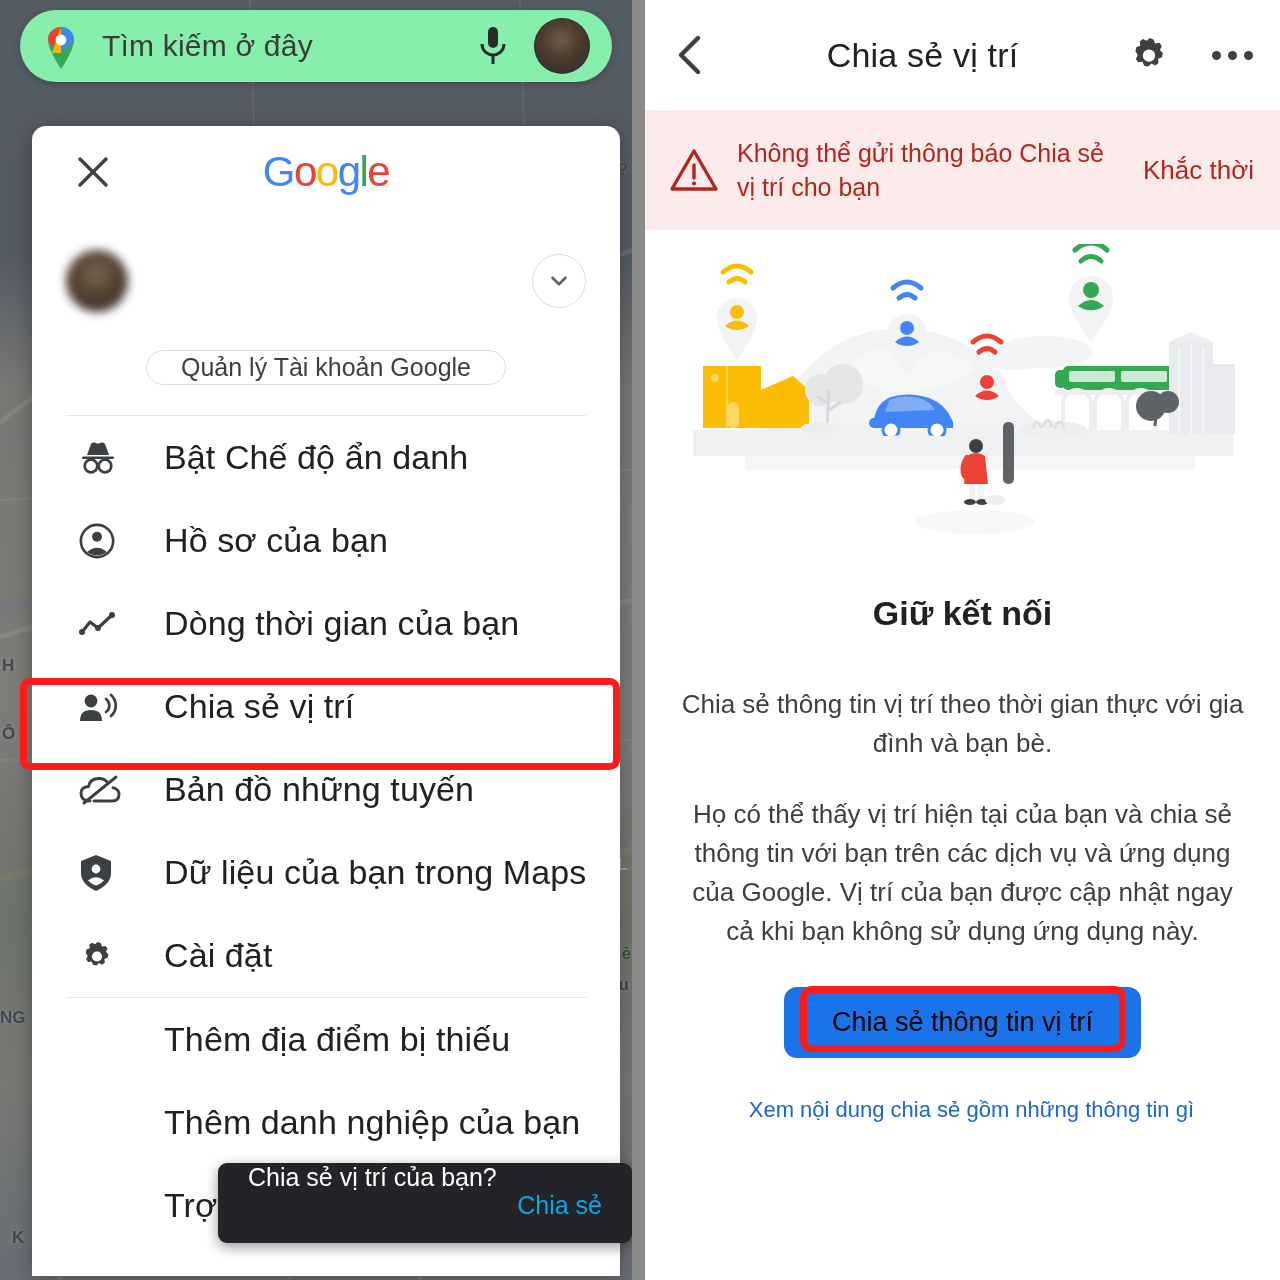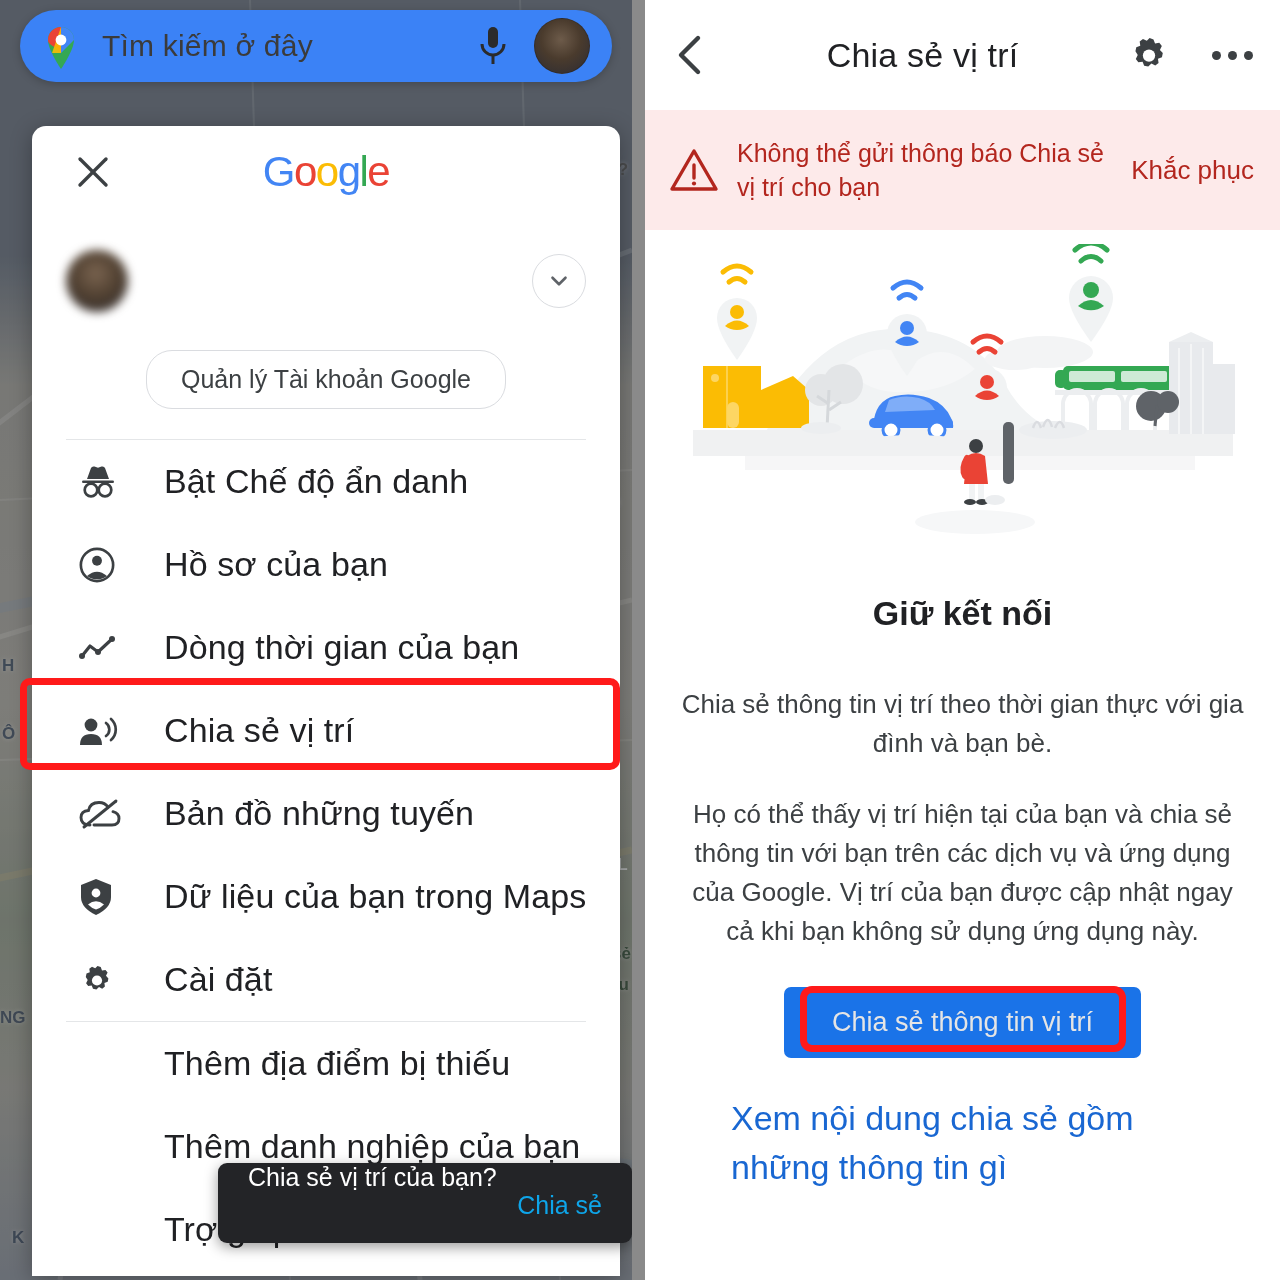--- a/index.html
+++ b/index.html
@@ -34,21 +34,21 @@
   .scrim {
     position: absolute; inset: 0;
     background: rgba(70,70,70,0.38);
   }
 
   
   .searchbar {
     position: absolute; left: 20px; top: 10px;
     width: 592px; height: 72px;
     border-radius: 40px;
-    background: #3b82f6;
+    background: #86efac;
     display: flex; align-items: center;
     padding: 0 22px;
     box-shadow: 0 2px 8px rgba(0,0,0,.22);
   }
   .maps-pin { width: 38px; height: 46px; position: relative; flex: 0 0 auto; }
   .search-text {
     flex: 1;
     margin-left: 22px;
     font-size: 30px;
     color: #3b3b3b;
@@ -110,21 +110,21 @@
   }
   .chev-btn {
     width: 54px; height: 54px; border-radius: 50%;
     border: 1px solid #dadce0;
     display: flex; align-items: center; justify-content: center;
     flex: 0 0 auto; cursor: pointer; background:#fff;
   }
   .manage-wrap { display: flex; justify-content: center; padding: 22px 0 30px 0; }
   .manage-btn {
     border: 1px solid #dadce0; border-radius: 26px;
-    padding: 14px 34px;
+    padding: 2px 34px;
     font-size: 25px; color: #3c4043; background: #fff;
     cursor: pointer;
     font-family: "Liberation Sans", sans-serif;
   }
   .divider { height: 1px; background: #e4e6e8; margin: 0 34px; }
 
   .menu-item {
     display: flex; align-items: center;
     height: 83px;
     padding-left: 46px;
@@ -212,29 +212,29 @@
   .rp-h1 {
     font-size: 34px; color: #202124; font-weight: bold;
     margin-top: 50px; margin-bottom: 52px;
   }
   .rp-p {
     font-size: 26px; color: #3c4043; line-height: 1.5;
     margin-bottom: 32px;
   }
   .share-btn-wrap { display: flex; justify-content: center; margin-top: 36px; position: relative;}
   .share-btn {
-    background: #1a73e8; color: #e5e5e5;
-    border: none; border-radius: 7px;
+    background: #1a73e8; color: #000000;
+    border: none; border-radius: 13px;
     padding: 20px 48px;
     font-size: 27px; cursor: pointer;
     font-family: "Liberation Sans", sans-serif;
   }
   .learn-link {
-    display: block; text-align: left;
-    color: #1967d2; font-size: 34px;
+    display: block; text-align: right;
+    color: #1967d2; font-size: 22px;
     margin-top: 36px; line-height: 1.45;
     cursor: pointer; text-decoration: none;
     padding: 0 50px;
   }
 </style>
 </head>
 <body>
 
 <div class="screen">
 
@@ -456,21 +456,21 @@
 
     <div class="err-banner">
       <span class="warn-icon">
         <svg viewBox="0 0 50 46" width="50" height="46">
           <path d="M25 4 L47 42 L3 42 Z" fill="none" stroke="#b3261e" stroke-width="3.4" stroke-linejoin="round"></path>
           <line x1="25" y1="18" x2="25" y2="31" stroke="#b3261e" stroke-width="3.4" stroke-linecap="round"></line>
           <circle cx="25" cy="36.5" r="2.1" fill="#b3261e"></circle>
         </svg>
       </span>
       <span class="err-text">Không thể gửi thông báo Chia sẻ vị trí cho bạn</span>
-      <span class="err-action">Khắc phục</span>
+      <span class="err-action">Khắc thời</span>
     </div>
 
     <svg class="illus" viewBox="0 0 635 300">
 
       <path d="M120 190 Q170 80 260 85 Q330 88 360 140 Q380 178 420 190 Z" fill="#f1f3f4"></path>
       <path d="M200 120 Q240 92 270 118 Q300 95 330 125 Q300 150 250 148 Q215 146 200 120Z" fill="#f6f7f8"></path>
       <ellipse cx="400" cy="108" rx="48" ry="16" fill="#f3f4f5"></ellipse>
       <ellipse cx="370" cy="115" rx="30" ry="11" fill="#f3f4f5"></ellipse>
 
       <rect x="48" y="186" width="540" height="26" fill="#f0f1f2"></rect>

